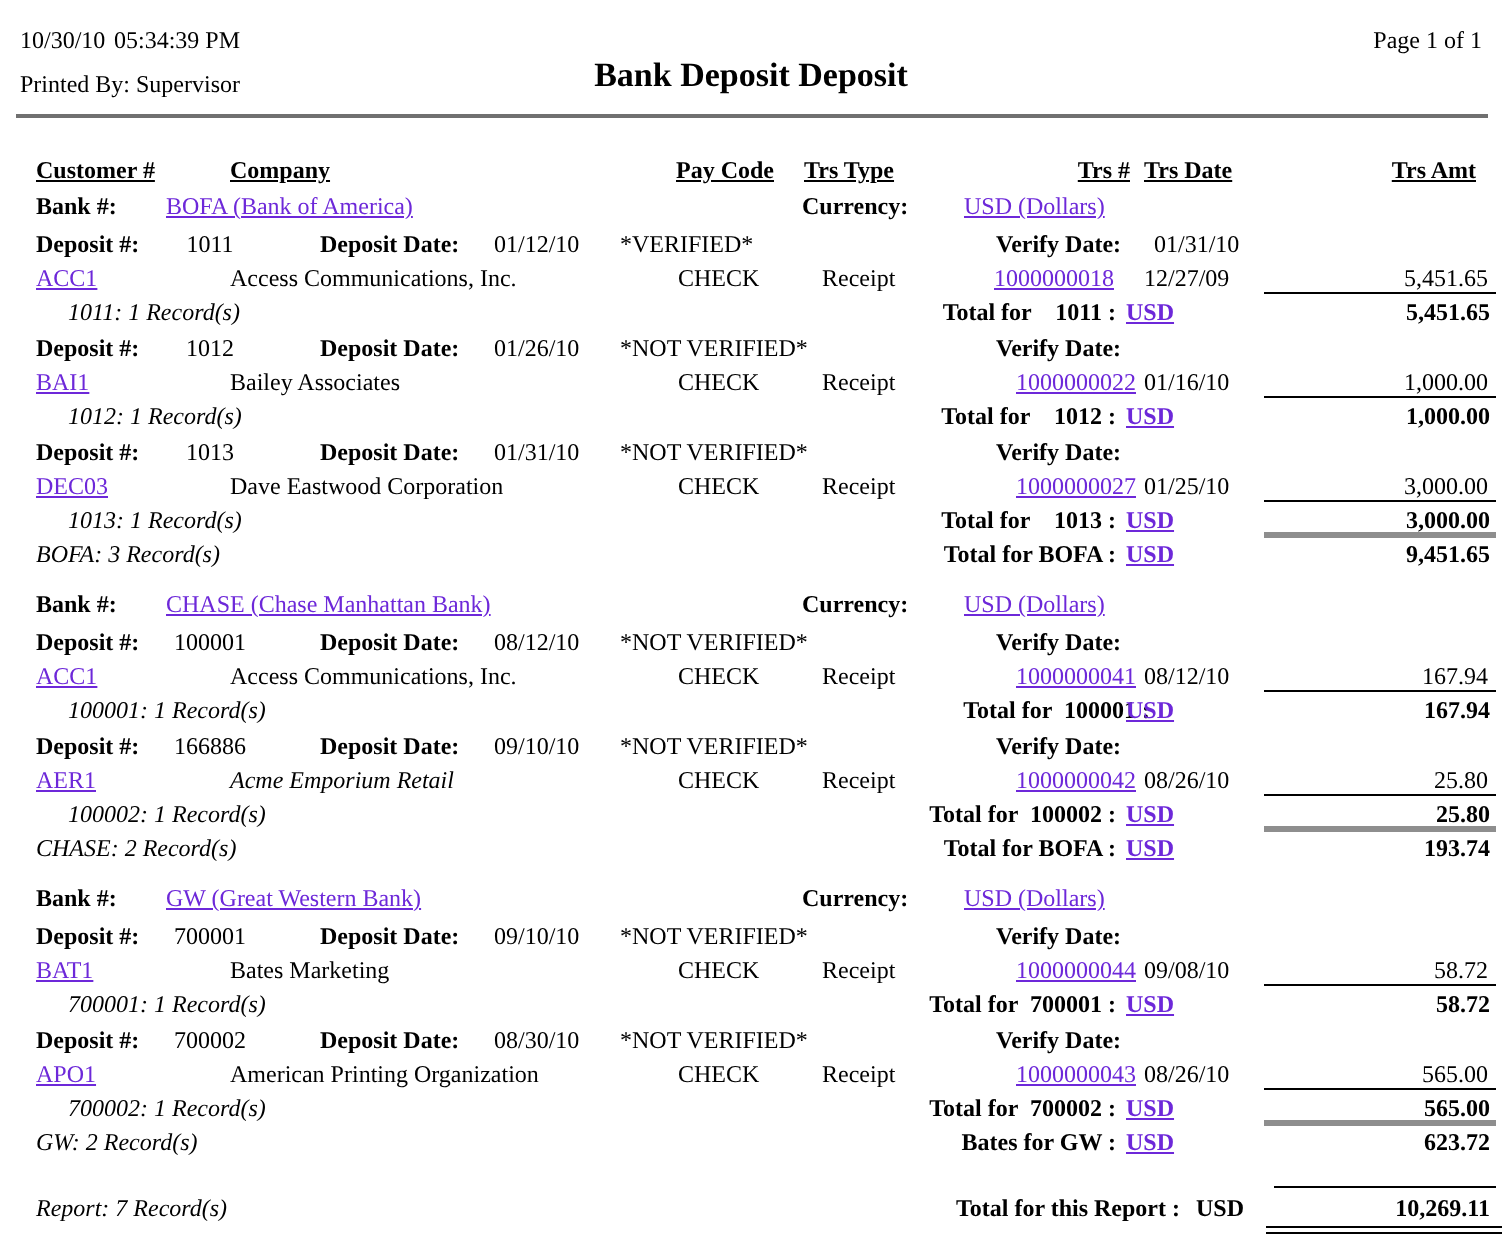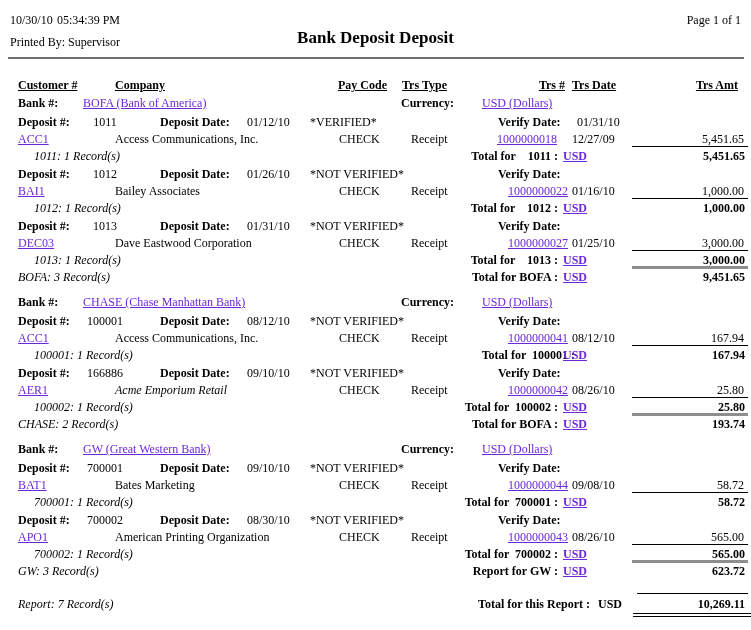--- a/index.html
+++ b/index.html
@@ -239,23 +239,23 @@
         <span class="c" style="right: 7px;">565.00</span>
       </div>
       <div class="row" style="top: 547px;">
         <span class="c i" style="left: 34px;">700002: 1 Record(s)</span>
         <div class="rule" style="left: 632px; width: 116px; top: -3px;"></div>
         <span class="c b" style="right: 193px;">Total for  700002 :</span>
         <span class="c b blue" style="left: 563px;">USD</span>
         <span class="c b" style="right: 6px;">565.00</span>
       </div>
       <div class="row" style="top: 564px;">
-        <span class="c i" style="left: 18px;">GW: 3 Record(s)</span>
+        <span class="c i" style="left: 18px;">GW: 2 Record(s)</span>
         <div class="rule-gray" style="left: 632px; width: 116px; top: -4px;"></div>
-        <span class="c b" style="right: 193px;">Report for GW :</span>
+        <span class="c b" style="right: 193px;">Bates for GW :</span>
         <span class="c b blue" style="left: 563px;">USD</span>
         <span class="c b" style="right: 6px;">623.72</span>
       </div>
     </div>
 
   <div class="row" style="top:597px">
     <span class="c i" style="left:18px">Report: 7 Record(s)</span>
     <div class="rule" style="left:637px;width:111px;top:-4px"></div>
     <span class="c b" style="right:161px">Total for this Report :</span>
     <span class="c b" style="left:598px">USD</span>

